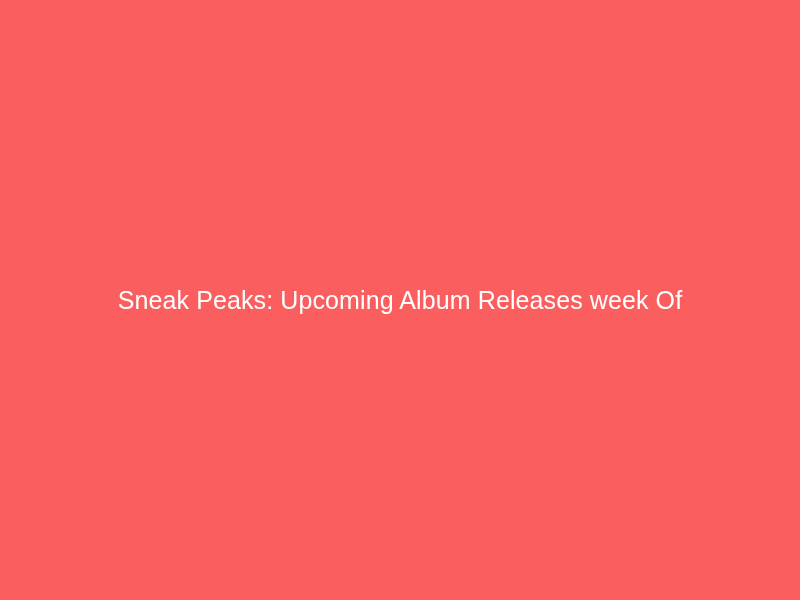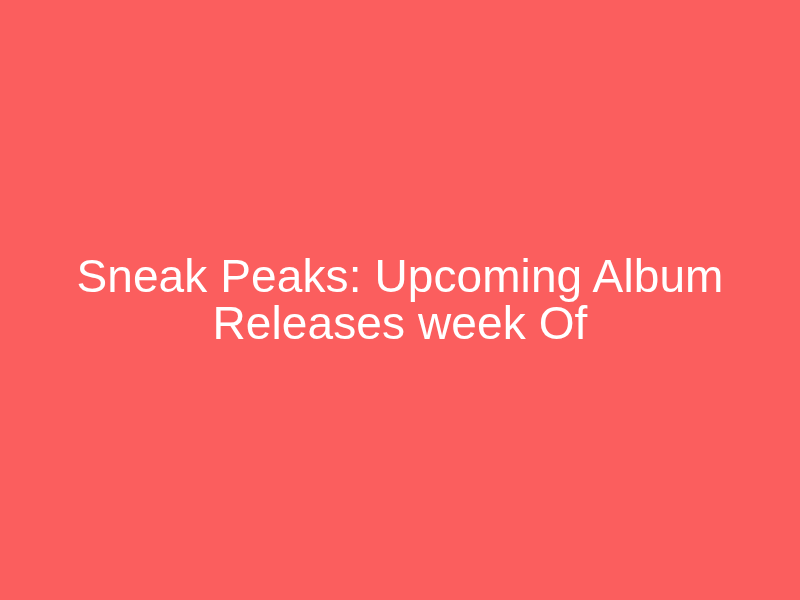--- a/index.html
+++ b/index.html
@@ -31,21 +31,21 @@
 
   .title-block {
     width: 100%;
     max-width: 700px;
     text-align: center;
   }
 
   .placeholder-title {
     margin: 0;
     font-family: "Liberation Sans", sans-serif;
-    font-size: 46px;
+    font-size: 25px;
     font-weight: 400;
     line-height: 47px;
     color: #ffffff;
     letter-spacing: 0.1px;
     word-wrap: break-word;
     -webkit-font-smoothing: antialiased;
   }
 </style>
 </head>
 <body>

